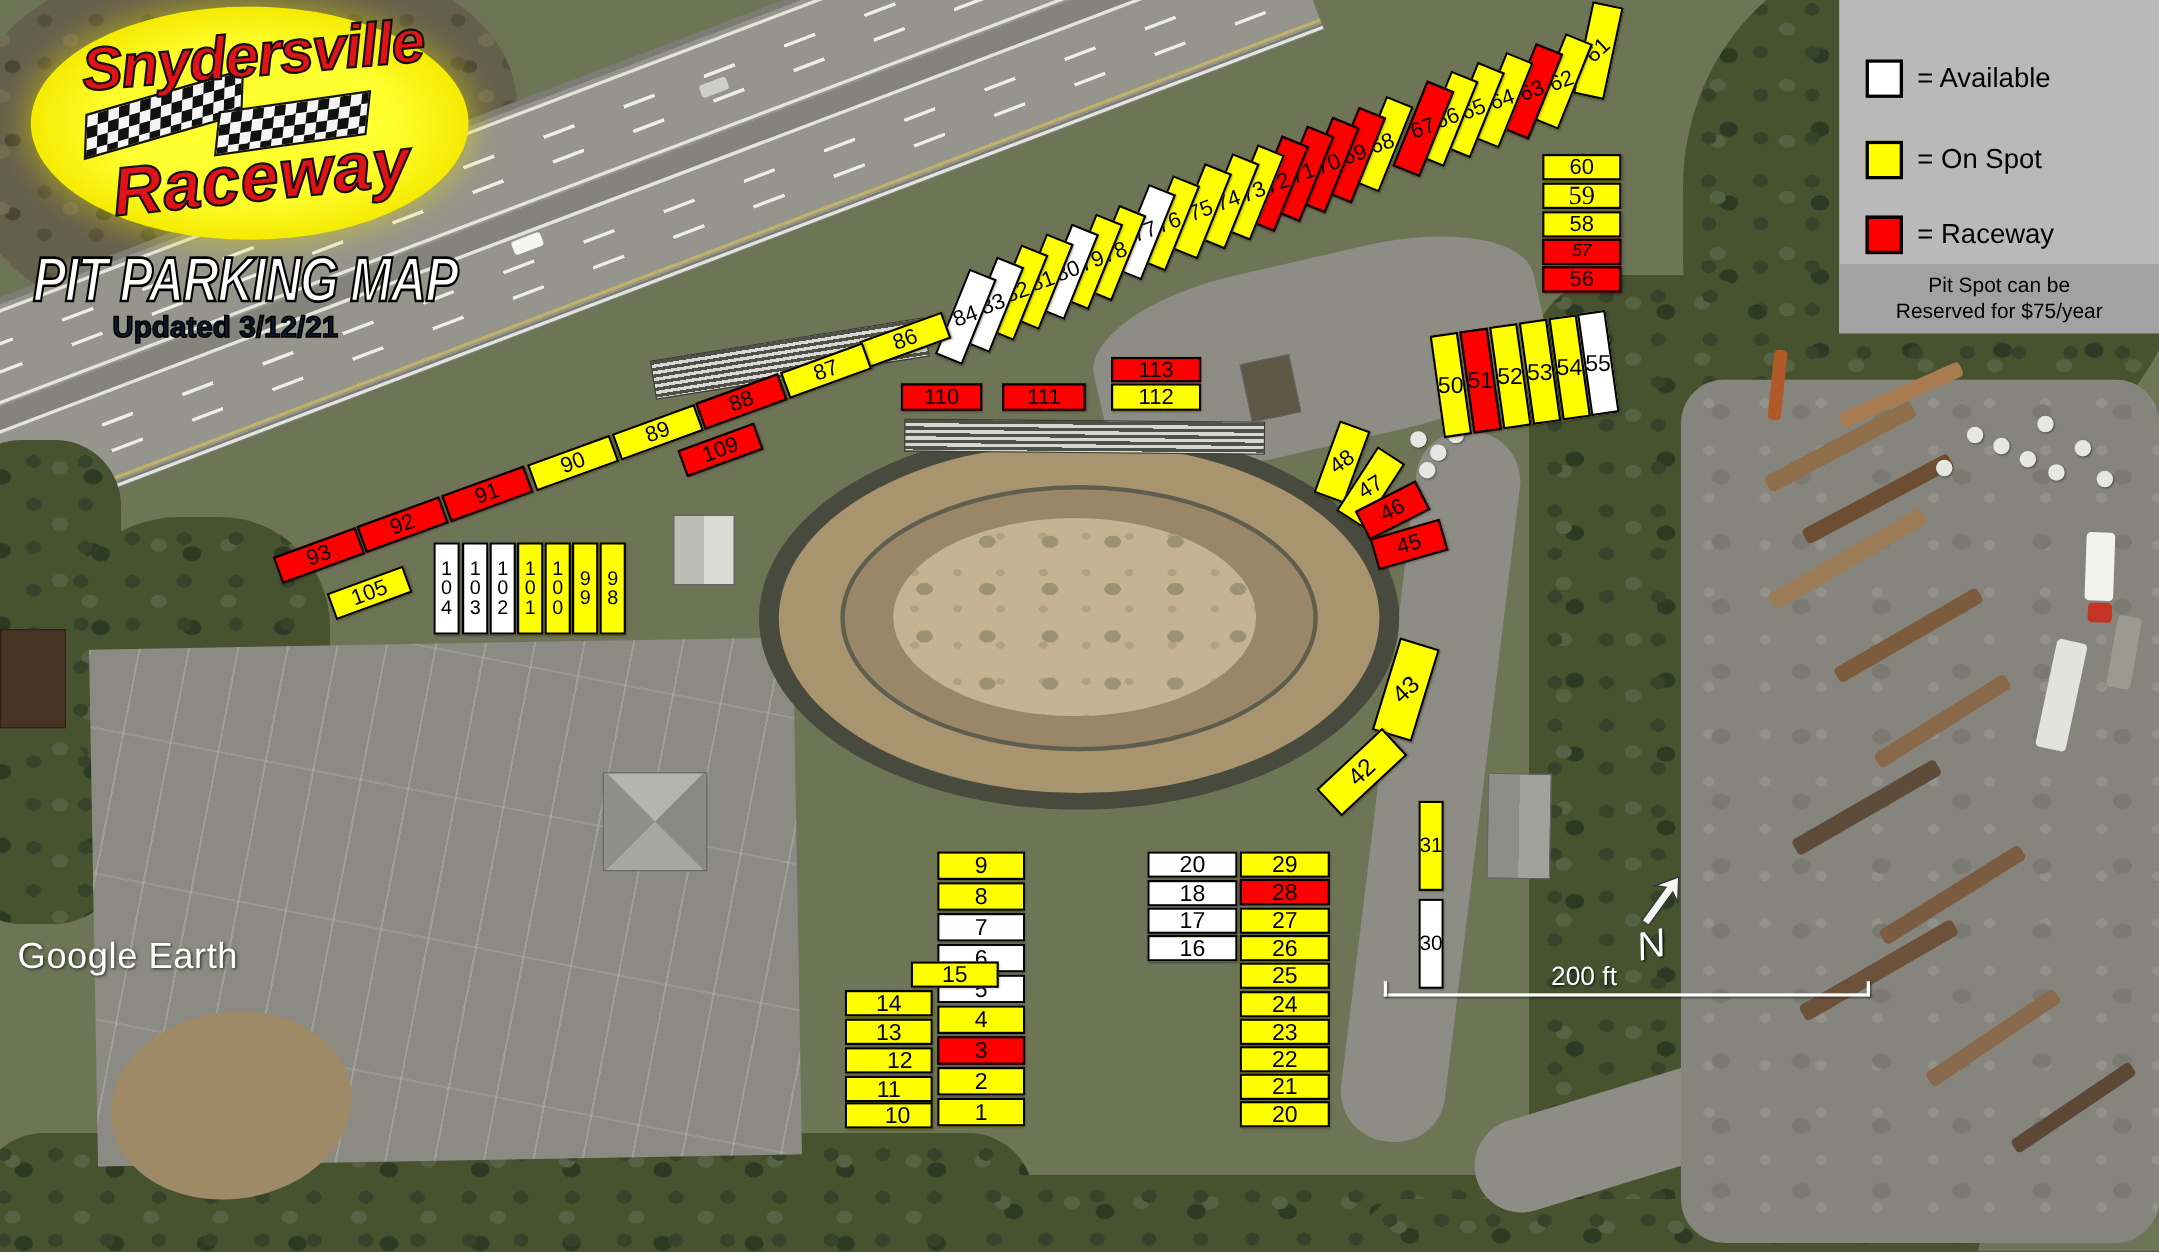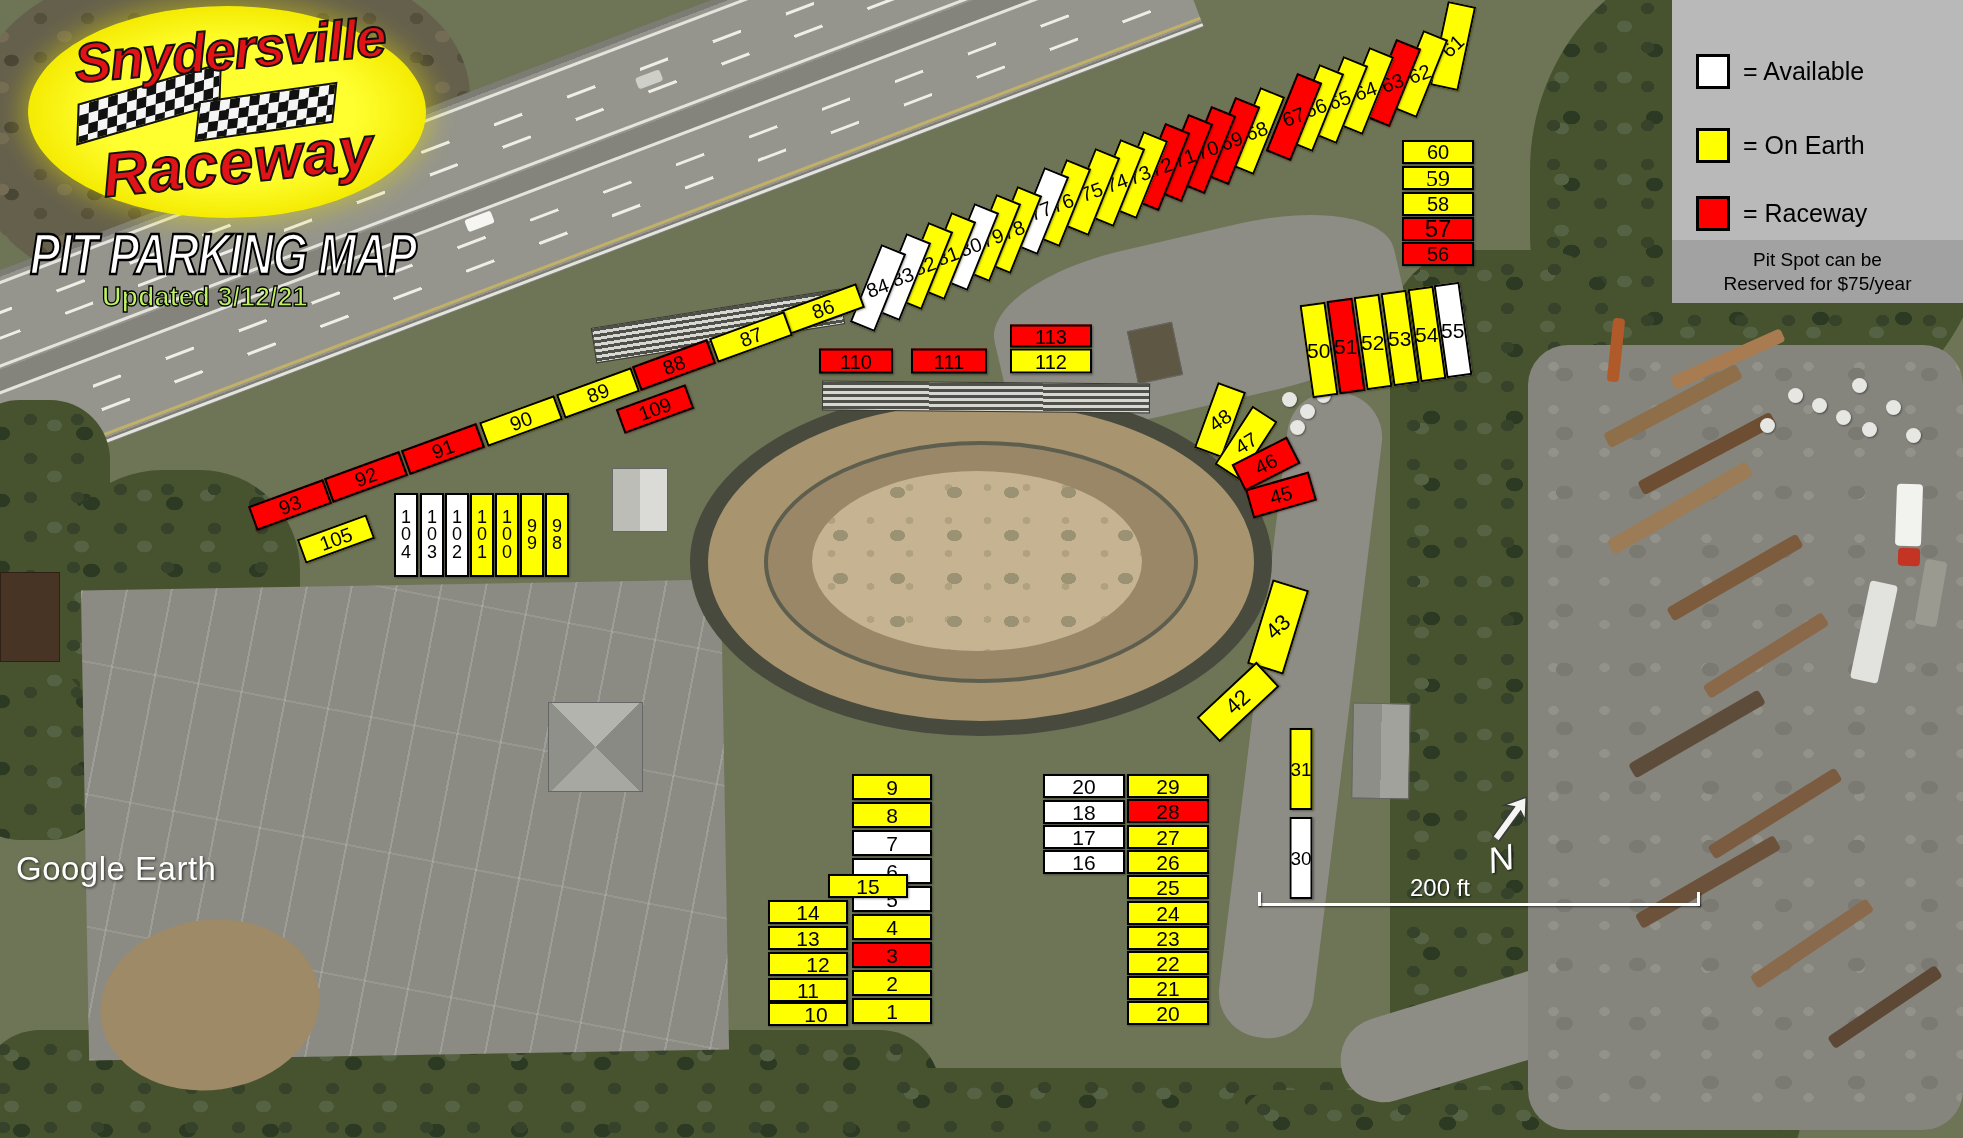--- a/index.html
+++ b/index.html
@@ -59,21 +59,21 @@
   .logo-snyder{position:absolute;left:40px;top:18px;width:380px;text-align:center;font-style:italic;font-weight:900;font-size:55px;
     color:#e01317;-webkit-text-stroke:2px #111;transform:rotate(-5deg);letter-spacing:-1px;}
   .logo-raceway{position:absolute;left:78px;top:126px;width:320px;text-align:center;font-style:italic;font-weight:900;font-size:62px;
     color:#e01317;-webkit-text-stroke:2px #111;transform:rotate(-6deg);letter-spacing:1px;}
   .flag{position:absolute;height:40px;border:2px solid #111;
     background:repeating-conic-gradient(#111 0 25%,#f5f5f5 0 50%);background-size:20px 20px;}
   .flag1{left:74px;top:84px;width:150px;transform:rotate(-16deg) skewX(-18deg);}
   .flag2{left:196px;top:92px;width:140px;transform:rotate(-8deg) skewX(-14deg);}
   .map-title{position:absolute;left:30px;top:220px;font-style:italic;font-weight:900;font-size:47px;letter-spacing:-1px;
     color:#fff;-webkit-text-stroke:2px #000;transform:scale(.96,1.22);transform-origin:left top;z-index:10;}
-  .map-updated{position:absolute;left:102px;top:282px;font-size:27px;font-weight:bold;color:#bef264;-webkit-text-stroke:1.3px #000;z-index:10;}
+  .map-updated{position:absolute;left:102px;top:282px;font-size:27px;font-weight:bold;color:#0f172a;-webkit-text-stroke:1.3px #000;z-index:10;}
 
   
   .attribution{position:absolute;left:16px;top:850px;font-size:33px;color:#fff;z-index:10;text-shadow:1px 1px 3px rgba(0,0,0,.7);letter-spacing:.5px;}
   .scalebar{position:absolute;z-index:10;}
   .scale-line{position:absolute;left:1258px;top:903px;width:442px;height:3px;background:#fff;box-shadow:1px 1px 2px rgba(0,0,0,.6);}
   .scale-tick{position:absolute;top:-11px;width:3px;height:14px;background:#fff;box-shadow:1px 1px 2px rgba(0,0,0,.6);}
   .scale-label{position:absolute;left:1380px;top:874px;width:120px;text-align:center;font-size:24px;color:#fff;text-shadow:1px 1px 2px rgba(0,0,0,.7);}
   .north{position:absolute;left:1494px;top:792px;z-index:10;}
   .north svg{transform:rotate(36deg);}
   .north-n{position:absolute;left:-6px;top:46px;font-size:36px;font-style:italic;color:#fff;text-shadow:1px 1px 2px rgba(0,0,0,.8);transform:rotate(-12deg);}
@@ -356,21 +356,21 @@
       <div class="spot" style="left: 1438px; top: 152px; width: 72px; height: 24px; background: var(--c-hold); transform: translate(-50%, -50%) rotate(0deg);">
         <span class="spot-num" style="font-size: 20px;">60</span>
       </div>
       <div class="spot" style="left: 1438px; top: 178px; width: 72px; height: 24px; background: var(--c-hold); transform: translate(-50%, -50%) rotate(0deg);">
         <span class="spot-num" style="font-size: 24px; font-family: Liberation Serif, serif;">59</span>
       </div>
       <div class="spot" style="left: 1438px; top: 204px; width: 72px; height: 24px; background: var(--c-hold); transform: translate(-50%, -50%) rotate(0deg);">
         <span class="spot-num" style="font-size: 20px;">58</span>
       </div>
       <div class="spot" style="left: 1438px; top: 229px; width: 72px; height: 24px; background: var(--c-reserved); transform: translate(-50%, -50%) rotate(0deg);">
-        <span class="spot-num" style="font-size: 24px;">57</span>
+        <span class="spot-num" style="font-size: 16px; font-style: italic;">57</span>
       </div>
       <div class="spot" style="left: 1438px; top: 254px; width: 72px; height: 24px; background: var(--c-reserved); transform: translate(-50%, -50%) rotate(0deg);">
         <span class="spot-num" style="font-size: 20px;">56</span>
       </div>
       <div class="spot" style="left: 892px; top: 787px; width: 80px; height: 26px; background: var(--c-hold); transform: translate(-50%, -50%) rotate(0deg);">
         <span class="spot-num" style="font-size: 21px;">9</span>
       </div>
       <div class="spot" style="left: 892px; top: 815px; width: 80px; height: 26px; background: var(--c-hold); transform: translate(-50%, -50%) rotate(0deg);">
         <span class="spot-num" style="font-size: 21px;">8</span>
       </div>
@@ -457,21 +457,21 @@
       </div>
     </div>
 
   <div class="legend">
     <div class="legend-row" style="top:54px">
       <span class="legend-swatch" style="background: rgb(255, 255, 255);"></span>
       <span class="legend-label">= Available</span>
     </div>
     <div class="legend-row" style="top:128px">
       <span class="legend-swatch" style="background: rgb(255, 255, 0);"></span>
-      <span class="legend-label">= On Earth</span>
+      <span class="legend-label">= On Spot</span>
     </div>
     <div class="legend-row" style="top:196px">
       <span class="legend-swatch" style="background: rgb(255, 0, 0);"></span>
       <span class="legend-label">= Raceway</span>
     </div>
     <div class="legend-note">
       <div>Pit Spot can be</div>
       <div>Reserved for $75/year</div>
     </div>
   </div>

